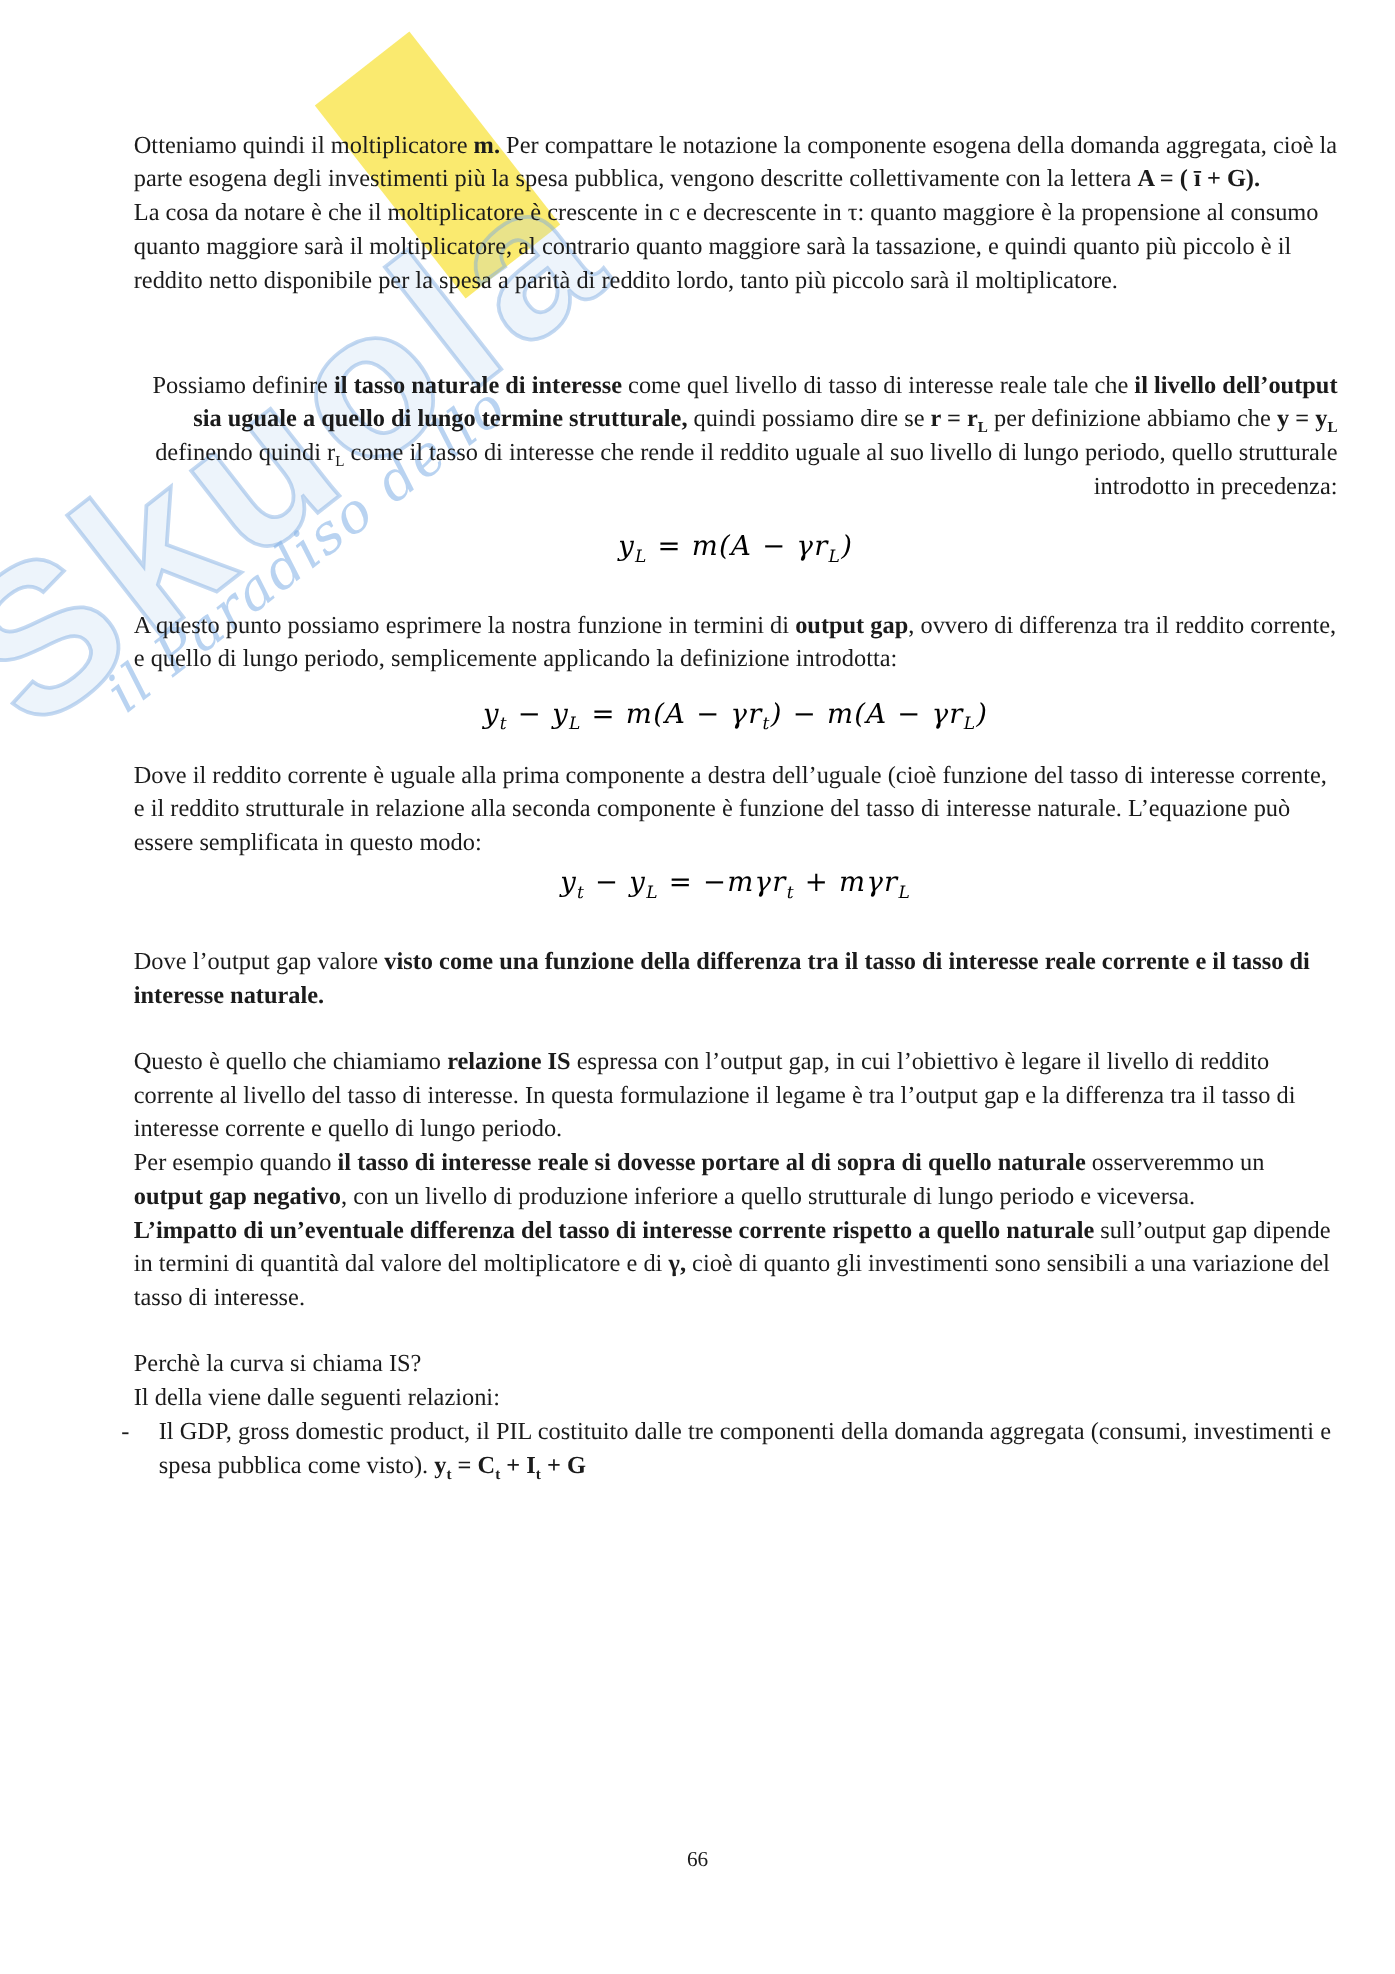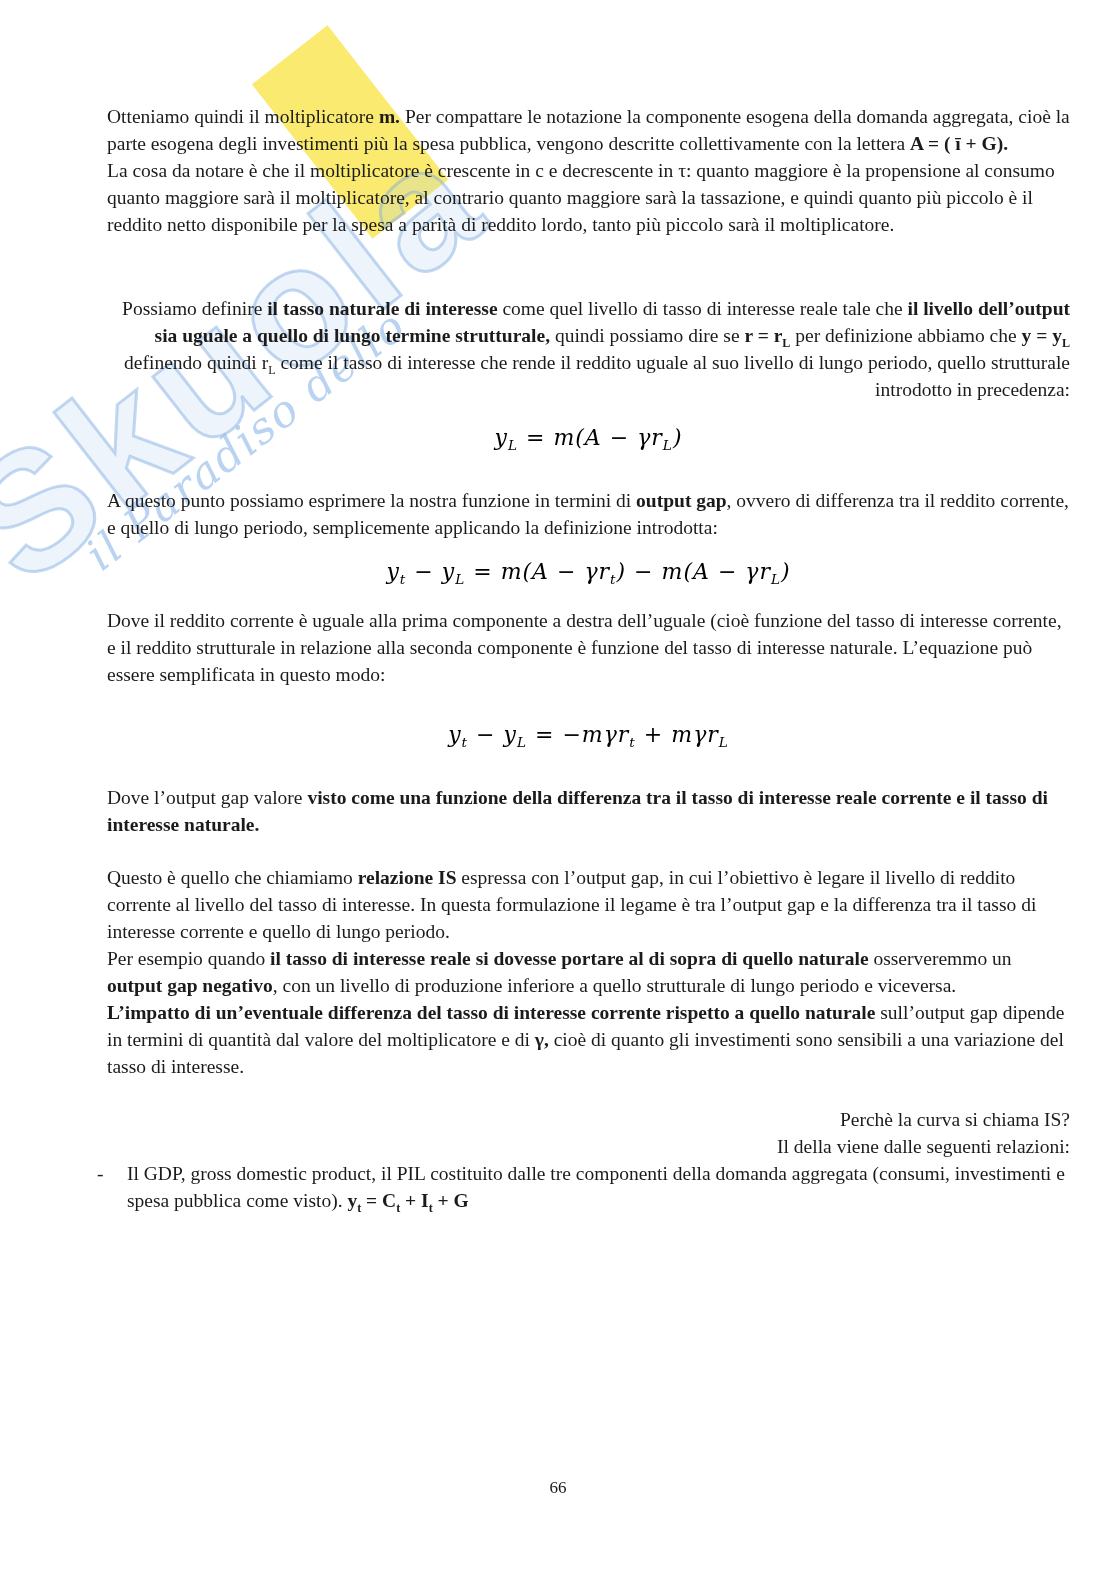--- a/index.html
+++ b/index.html
@@ -45,31 +45,31 @@
   }
   .b { font-weight:bold; }
   sub { font-size:62%; line-height:0; }
 
   .para { margin:0; }
   .p-natural-rate   { margin-top:57px;text-align:right; }
   .p-gap-intro      { margin-top:30px; }
   .p-simplify       { margin-top:16px; }
   .p-gap-function   { margin-top:30px; }
   .p-is-relation    { margin-top:26px; }
-  .p-why-is         { margin-top:26px;text-align:right; }
+  .p-why-is         { margin-top:26px; }
 
   .formula {
     text-align:center;
     font-family:"DejaVu Serif",serif; font-style:italic;
     font-size:22px; line-height:38px; letter-spacing:1px;
     color:#000000;
   }
   .f-long-run      { margin-top:16px; margin-bottom:2px; }
   .f-output-gap    { margin-top:12px; margin-bottom:2px; }
-  .f-simplified-1  { margin-top:28px; }
+  .f-simplified-1  { margin-top:0; }
   .f-simplified-2  { margin-top:6px; }
 
   .bullet {
     display:flex; margin-left:-10px; margin-top:0;
   }
   .bullet-marker { flex:none; width:30px; }
   .bullet-text { flex:1; }
 
   .page-number {
     position:absolute; left:0; right:0; bottom:81px;

